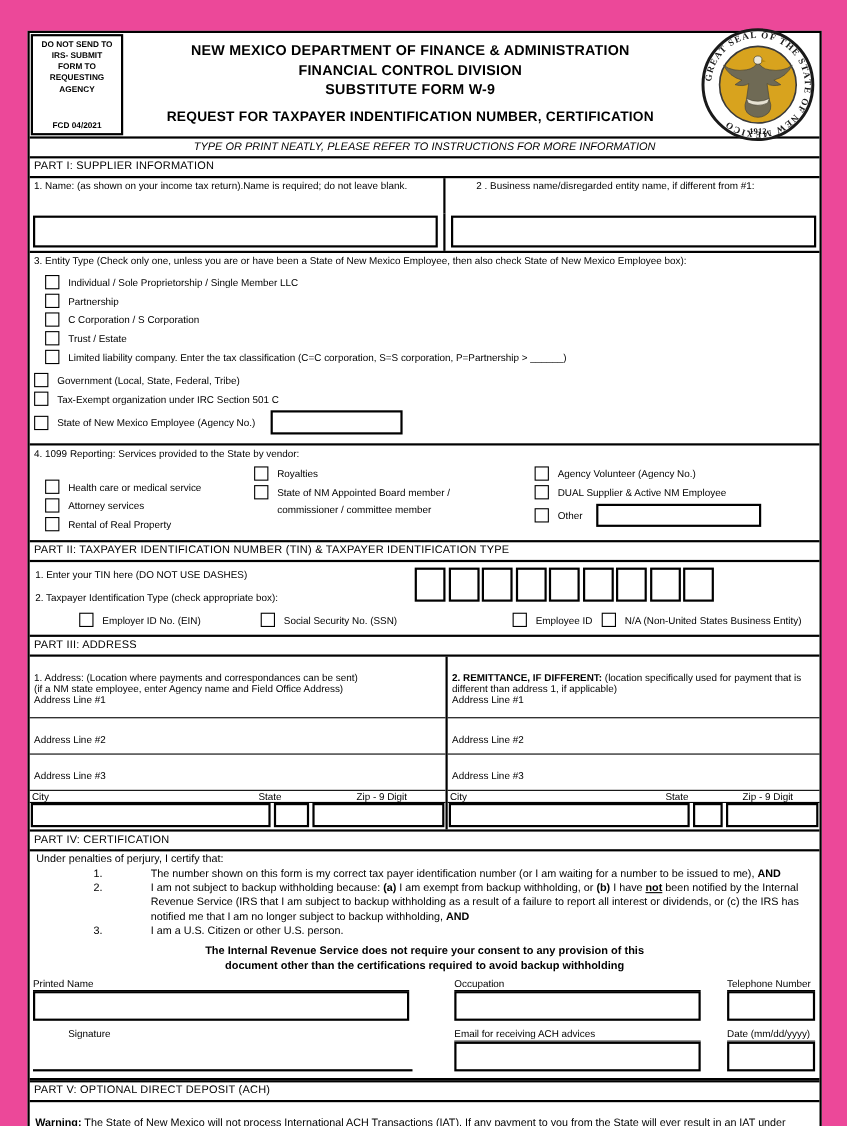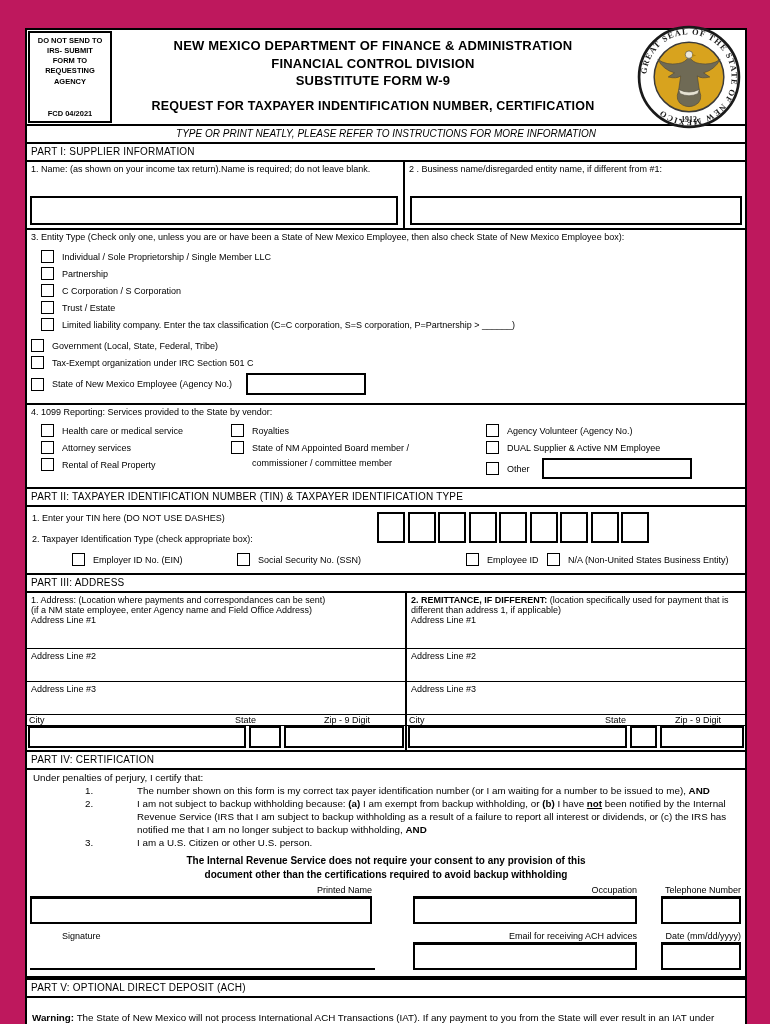--- a/index.html
+++ b/index.html
@@ -1,17 +1,17 @@
 <!DOCTYPE html>
 <html><head>
 <meta charset="utf-8">
 <style>
   * { box-sizing: border-box; margin: 0; padding: 0; }
   body { background:#fff; font-family:"Liberation Sans", sans-serif; color:#000; }
-  .page { position:relative; width:770px; height:1024px; background:#be185d; overflow:hidden; }
+  .page { position:relative; width:770px; height:1024px; background:#ec4899; overflow:hidden; }
   .form { position:absolute; left:25px; top:28px; width:722px; border:2.5px solid #000; background:#fff; }
 
   
   .hdr { display:flex; align-items:stretch; height:94px; }
   .notice-box { width:84px; border:2.5px solid #000; margin:1px; padding:3px 2px 2px;
                 font-size:7.5px; font-weight:bold; text-align:center; line-height:1.35;
                 white-space:pre-line; display:flex; flex-direction:column; }
   .notice-box .code { margin-top:auto; }
   .titles { flex:1; text-align:center; padding-top:7px; }
   .t-big { font-size:13px; font-weight:bold; line-height:1.35; letter-spacing:.2px; }
@@ -27,51 +27,51 @@
   
   .sm { font-size:9px; }
   .chk { width:13px; height:13px; border:1.7px solid #000; background:#fff; flex:none; }
   .chk-item { display:flex; align-items:center; gap:8px; font-size:9px; margin:4px 0; }
   .inbox { border:2.5px solid #000; background:#fff; }
 
   
   .p1-label-row { display:flex; height:32px; }
   .p1-label-row .cell { padding:2px 4px; font-size:9px; }
   .p1-label-row .cell.left { width:378px; border-right:2px solid #000; }
-  .p1-label-row .cell.right { flex:1; }
+  .p1-label-row .cell.right { flex:1;margin-left:24px; }
   .p1-input-row { display:flex; height:36px; border-bottom:2px solid #000; }
   .p1-input-row .half-l { width:378px; border-right:2px solid #000; padding:2px 5px 3px 3px; }
   .p1-input-row .half-r { flex:1; padding:2px 3px 3px 5px; }
   .p1-input-row .inbox { width:100%; height:100%; }
 
   .entity-sec { padding:2px 4px 4px; border-bottom:2px solid #000; }
   .entity-grid { display:flex; margin-top:4px;flex-direction:column; }
   .entity-left { width:385px; padding-left:10px; }
   .entity-right { flex:1; }
   .agency-box { width:120px; height:22px; margin-left:6px; }
 
   .rep-sec { padding:2px 4px 4px; }
   .rep-grid { display:flex; margin-top:3px; }
-  .rep-c1 { width:200px; padding-left:10px; }
+  .rep-c1 { width:200px; padding-left:10px;margin-top:12px; }
   .rep-c2 { width:255px; }
   .rep-c3 { flex:1; }
   .cont-line { margin-left:21px; font-size:9px; }
   .other-box { width:150px; height:21px; margin-left:4px; border-width:2px; }
 
   
   .p2-body { position:relative; height:66px; }
-  .abs { position:absolute;text-align:right; }
+  .abs { position:absolute; }
   .tin-strip { display:flex; gap:2.5px; }
   .tin-box { width:28px; height:31px; border:2.2px solid #000; background:#fff; }
 
   
   .p3-grid { display:flex; }
   .p3-col.left { width:380px; border-right:2px solid #000; }
   .p3-col.right { flex:1; }
-  .p3-cell { border-bottom:1.5px solid #000; padding:2px 4px; font-size:9px; }
+  .p3-cell { border-bottom:1.5px solid #000; padding:14px 4px; font-size:9px; }
   .p3-r1 { height:56px; }
   .p3-r23 { height:33px; }
   .csz-labels { display:flex; font-size:9px; padding:0 2px; border-bottom:1.2px solid #000; }
   .csz-labels .city { flex:1; }
   .csz-boxes { display:flex; align-items:stretch; height:24px; padding:0 1px 2px; gap:3px; }
   .csz-boxes .city-in { flex:1; }
   .state-w-l { width:56px; } .zip-w-l { width:112px; text-align:center; }
   .state-in-l { width:32px; } .zip-in-l { width:120px; }
   .state-w-r { width:48px; } .zip-w-r { width:90px; text-align:center; }
   .state-in-r { width:27px; } .zip-in-r { width:84px; }

